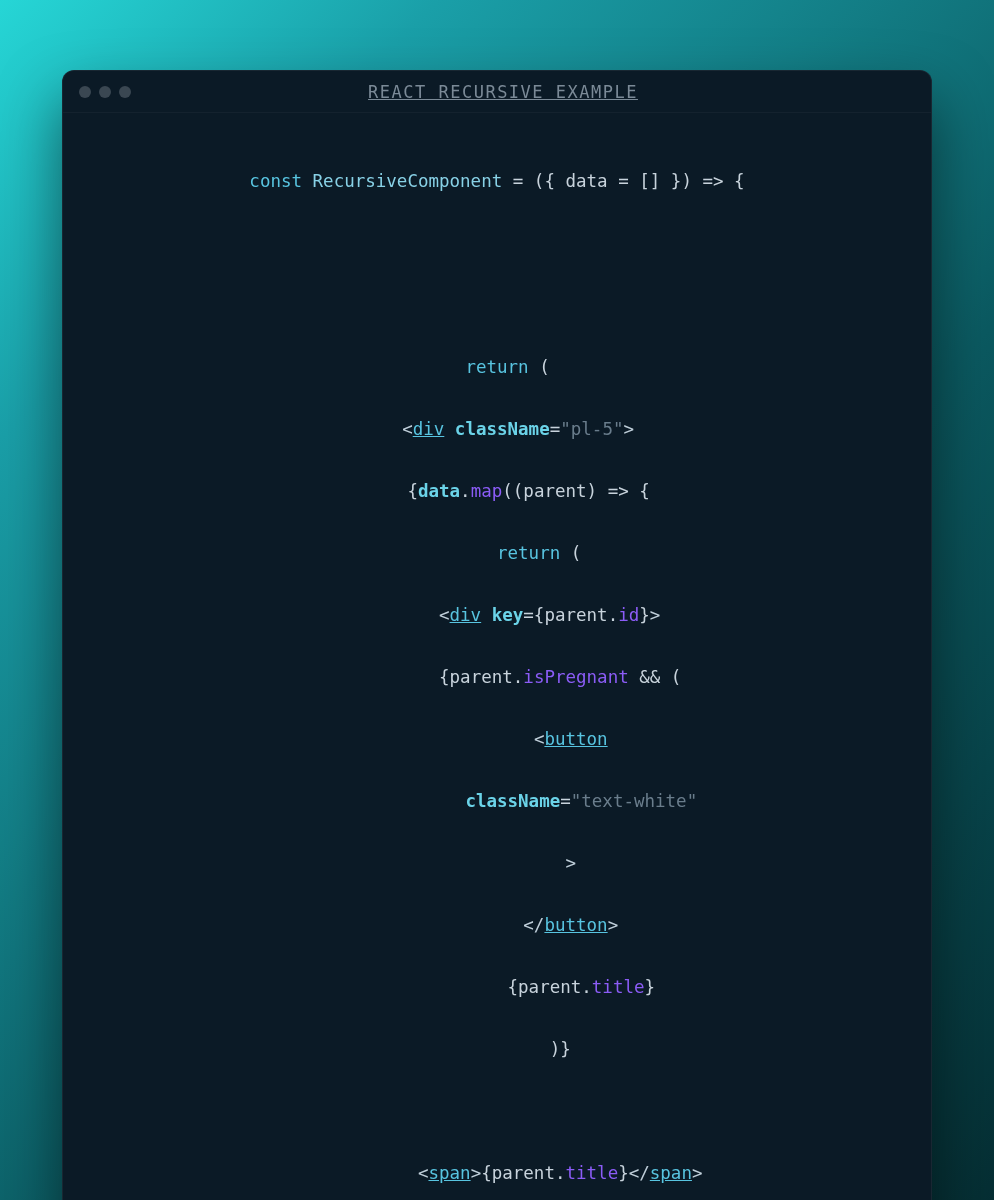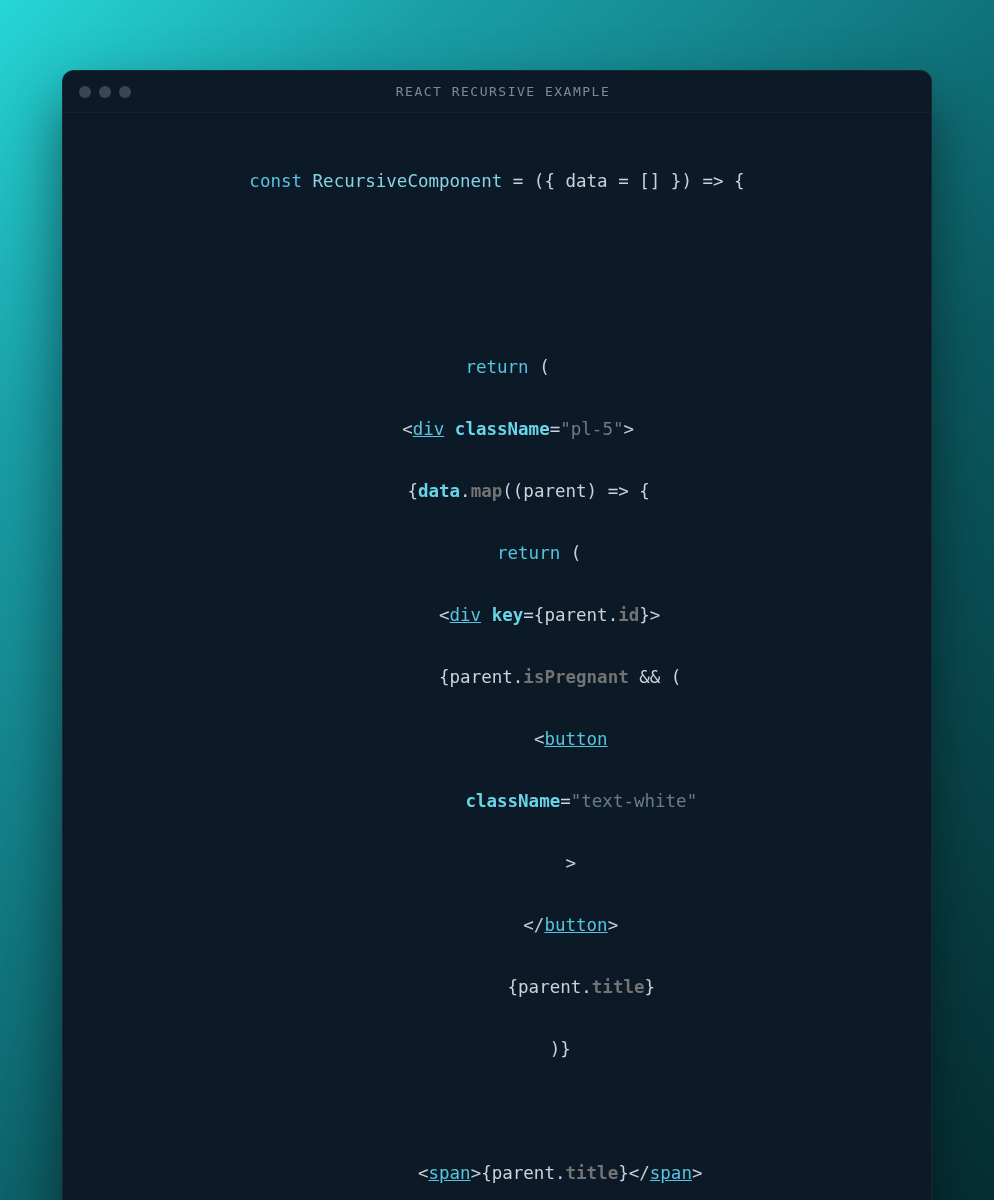--- a/index.html
+++ b/index.html
@@ -30,43 +30,44 @@
   }
   .dots { display: flex; gap: 8px; }
   .dot {
     width: 12px; height: 12px; border-radius: 50%;
     background: #3a4752;
   }
   .title {
     position: absolute;
     left: 12px; right: 0;
     text-align: center;
-    font-size: 13px;
+    font-size: 17px;
     letter-spacing: 1.5px;
     color: #7b8a97;
     font-family: ui-monospace, "SF Mono", Menlo, Consolas, monospace;
+    text-decoration: underline;
   }
   .code {
     padding: 22px 26px 28px 26px;
     font-size: 17.5px;
     line-height: 31px;
     color: #c8d3dc;
     white-space: pre;
   }
   .line { display: block; min-height: 31px; text-align: center; }
   
   .kw  { color: #58c4e0; }
   .fn  { color: #88d1e6; }         
   .pn  { color: #c8d3dc; }         
   .tag { color: #bfced9; }         
   .tagname { color: #58c4e0; text-decoration: underline; }         
   .attr{ color: #6bd3e8; font-weight: bold; }         
   .str { color: #6a7d8c; }         
   .ident{ color: #c8d3dc; }
-  .prop{ color: #737373; font-weight: 700; }
+  .prop{ color: #8b5cf6; font-weight: 400; }
   .amp { color: #c8d3dc; }
 </style>
 </head>
 <body>
 
 <div class="window">
   <div class="titlebar">
     <div class="dots">
       <span class="dot"></span>
       <span class="dot"></span>

